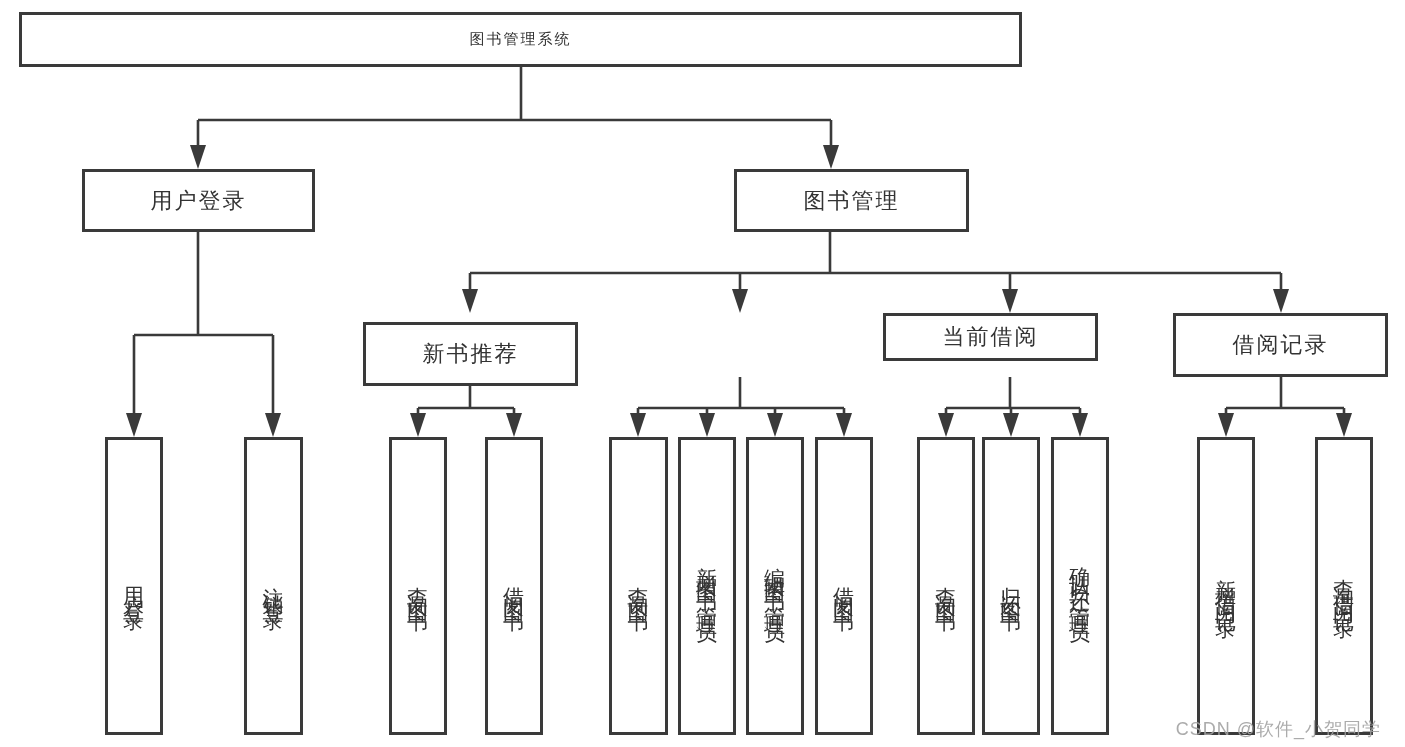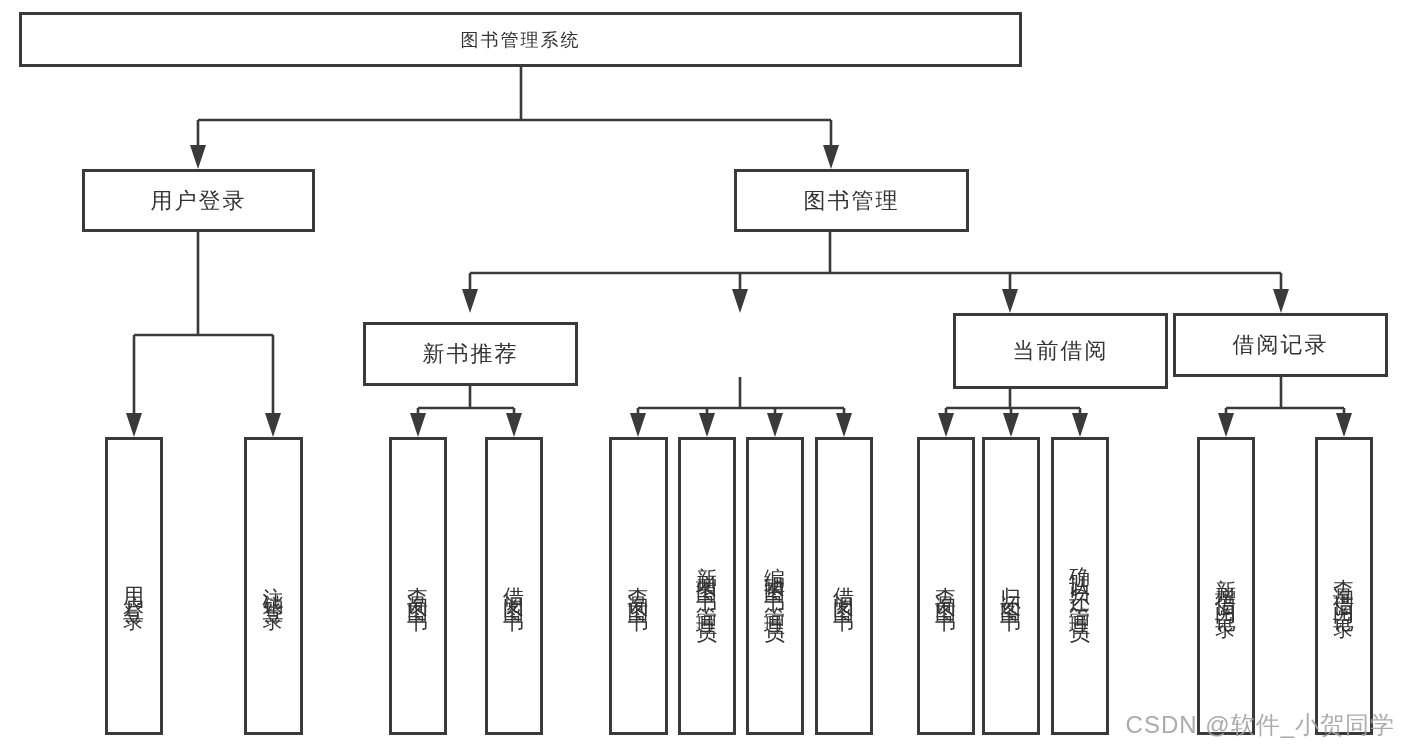--- a/index.html
+++ b/index.html
@@ -36,39 +36,39 @@
     align-items: center;
     justify-content: center;
     z-index: 2;
   }
   .node.h span {
     font-size: 22px;
     letter-spacing: 2px;
     white-space: nowrap;
   }
   .node.root span {
-    font-size: 18px;
+    font-size: 15px;
   }
   .node.leaf {
     top: 437px;
     height: 298px;
   }
   .node.leaf .vtext {
     writing-mode: vertical-rl;
     text-orientation: mixed;
     font-size: 21px;
     line-height: 1.0;
     letter-spacing: 8px;
     white-space: nowrap;
   }
   .watermark {
     position: absolute;
-    right: 10px;
+    right: 24px;
     bottom: 6px;
-    font-size: 24px;
+    font-size: 18px;
     color: rgba(162, 162, 162, 0.9);
     letter-spacing: 1px;
     z-index: 5;
     white-space: nowrap;
   }
 </style>
 </head>
 <body>
 
 <div class="canvas">
@@ -122,21 +122,21 @@
   <div class="node h" style="left:82px; top:169px; width:233px; height:63px;">
     <span>用户登录</span>
   </div>
   <div class="node h" style="left:712px; top:169px; width:235px; height:63px;margin-left:22px;">
     <span>图书管理</span>
   </div>
 
   <div class="node h" style="left:363px; top:313px; width:215px; height:64px;margin-top:9px;">
     <span>新书推荐</span>
   </div>
-  <div class="node h" style="left:953px; top:313px; width:215px; height:76px;text-align:right;">
+  <div class="node h" style="left:883px; top:313px; width:215px; height:48px;text-align:right;">
     <span>当前借阅</span>
   </div>
   <div class="node h" style="left:1173px; top:313px; width:215px; height:64px;">
     <span>借阅记录</span>
   </div>
 
   <div class="node leaf" style="left:105px; width:58px;">
     <span class="vtext">用户登录</span>
   </div>
   <div class="node leaf" style="left:244px; width:59px;">

